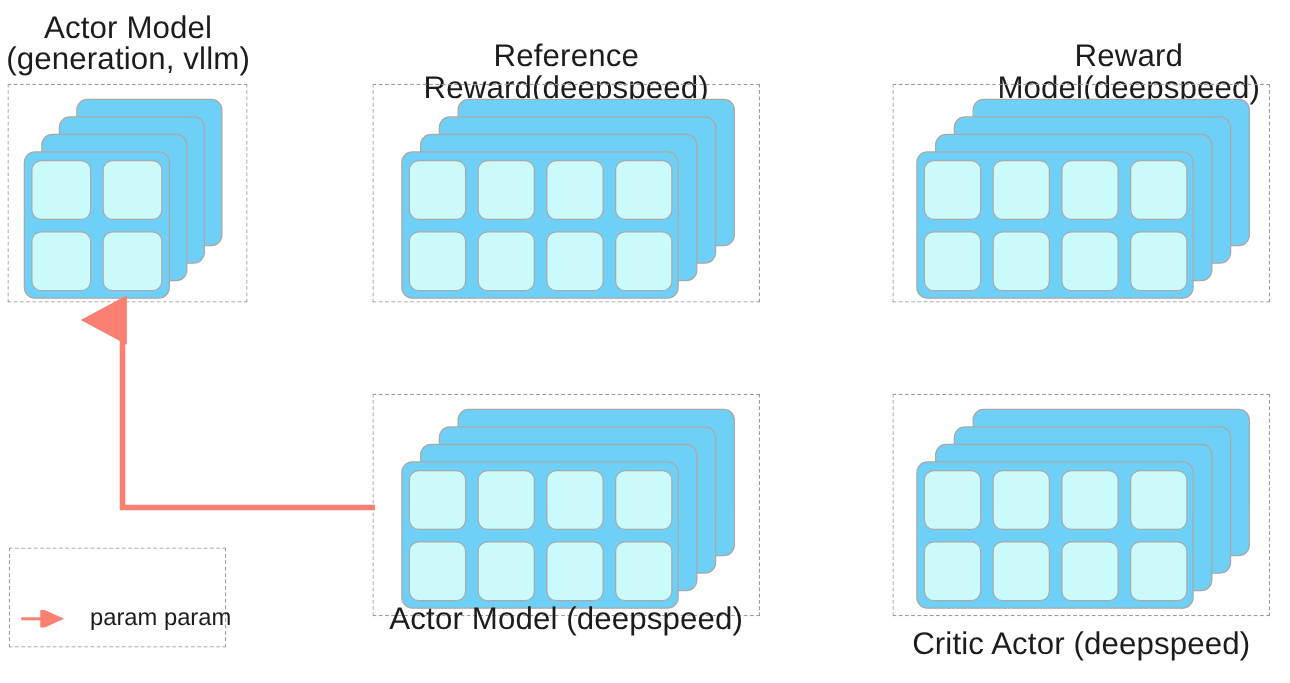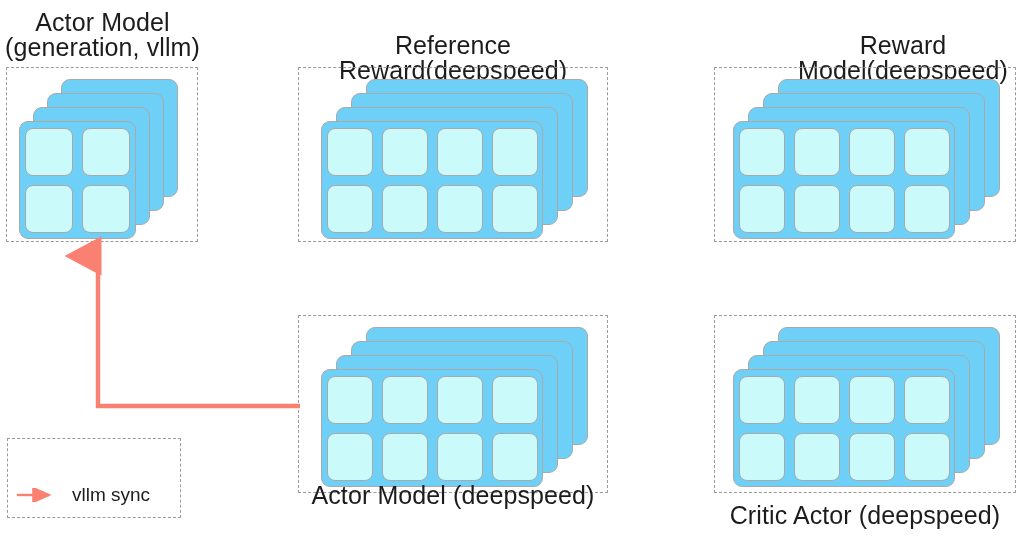--- a/index.html
+++ b/index.html
@@ -220,16 +220,16 @@
 
   <div class="legend-row" style="left:16px; top:484px;">
     <svg class="legend-arrow" viewBox="0 0 46 14">
       <defs>
         <marker id="legend-arrowhead" markerWidth="8" markerHeight="8" refX="7" refY="4" orient="auto" markerUnits="strokeWidth">
           <polygon points="0,0.4 8,4 0,7.6" fill="#FA8072"></polygon>
         </marker>
       </defs>
       <line x1="1" y1="7" x2="33" y2="7" stroke="#FA8072" stroke-width="2.4" marker-end="url(#legend-arrowhead)"></line>
     </svg>
-    <span class="legend-text">vllm sync</span>
+    <span class="legend-text">param param</span>
   </div>
 
 </div>
 
 </body></html>

